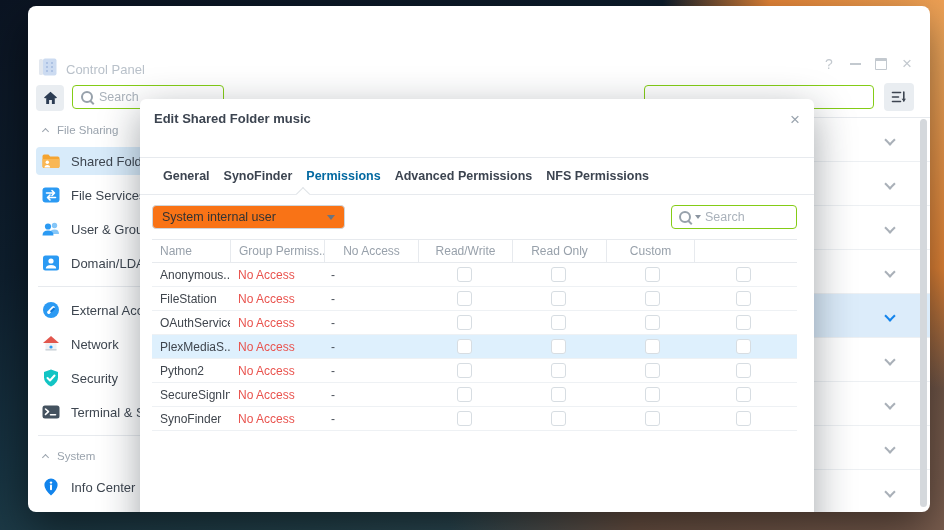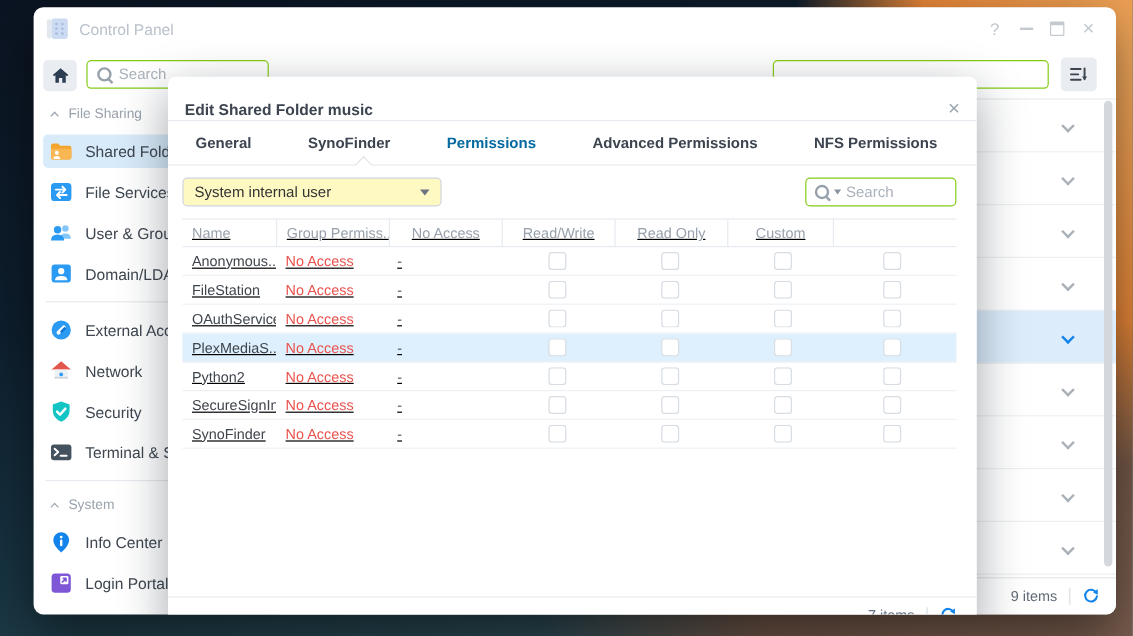--- a/index.html
+++ b/index.html
@@ -6,21 +6,21 @@
   body{font-family:"Liberation Sans","DejaVu Sans",sans-serif;cursor:default;-webkit-font-smoothing:antialiased;}
   .stage{position:relative;width:944px;height:530px;overflow:hidden;
     background:
       radial-gradient(ellipse 420px 480px at 101% 10%, #f2aa5e 0%, #e68638 45%, rgba(230,134,56,0) 70%),
       radial-gradient(ellipse 720px 520px at 104% 96%, #7d6051 0%, #6b5244 48%, rgba(107,82,68,0) 74%),
       linear-gradient(163deg, #0b1422 0%, #0e1f2e 34%, #173341 58%, #24434d 76%, #37505a 92%, #45575c 100%);
   }
   
   .win{position:absolute;left:28px;top:6px;width:902px;height:506px;background:#fff;border-radius:8px;
        box-shadow:0 16px 44px rgba(0,0,0,.5);overflow:hidden;}
-  .titlebar{height:36px;display:flex;align-items:center;padding:0 10px;}
+  .titlebar{height:36px;display:flex;align-items:flex-end;padding:0 10px;margin-top:35px;}
   .win-title{color:#b9c1ca;font-size:13px;margin-left:8px;}
   .win-controls{margin-left:auto;display:flex;align-items:center;}
   .wc{width:26px;height:26px;display:flex;align-items:center;justify-content:center;color:#c3c9cf;font-size:14px;}
   .wc-min-glyph{width:11px;height:2px;background:#c3c9cf;}
   .wc-max-glyph{width:10px;height:8px;border:1.5px solid #c3c9cf;border-top-width:3px;border-radius:1px;}
   .wc-close{font-size:17px;}
   .win-body{position:relative;display:flex;height:470px;}
   
   .sidebar{width:206px;flex:none;box-sizing:border-box;padding:4px 10px 0 8px;}
   .sb-toolbar{display:flex;gap:8px;margin:4px 0 8px;}
@@ -46,34 +46,34 @@
   .main-list{border-top:1px solid #e7eaee;height:400px;overflow:hidden;}
   .mrow{height:44px;border-bottom:1px solid #edf0f3;display:flex;align-items:center;justify-content:flex-end;padding-right:36px;box-sizing:border-box;}
   .mrow.sel{background:#dcecfa;}
   .mrow.sel .chev{border-color:#1284ec;}
   .main-scrollbar{position:absolute;right:3px;top:42px;width:7px;height:388px;background:#d4d8dc;border-radius:4px;}
   .main-status{position:absolute;bottom:0;left:0;right:0;height:30px;border-top:1px solid #e4e8eb;display:flex;align-items:center;justify-content:flex-end;gap:10px;padding:0 14px;font-size:12px;color:#5f6a75;background:#fff;}
   .vdiv{width:1px;height:14px;background:#d9dee3;}
   
   .dialog{position:absolute;left:112px;top:22px;width:674px;height:464px;background:#fff;border-radius:6px;
           box-shadow:0 12px 40px rgba(20,30,40,.4);display:flex;flex-direction:column;box-sizing:border-box;z-index:5;}
-  .dlg-header{height:34px;flex:none;border-bottom:1px solid #e7eaee;display:flex;align-items:flex-end;padding:1px 14px;}
+  .dlg-header{height:34px;flex:none;border-bottom:1px solid #e7eaee;display:flex;align-items:flex-start;padding:12px 14px;}
   .dlg-title{font-size:13px;font-weight:bold;color:#3c4450;}
   .dlg-close{margin-left:auto;color:#9aa4ae;font-size:17px;line-height:1;}
-  .dlg-tabs{position:relative;height:36px;flex:none;display:flex;align-items:center;padding-left:16px;border-bottom:1px solid #e7eaee;gap:33px;}
+  .dlg-tabs{position:relative;height:36px;flex:none;display:flex;align-items:center;padding-left:16px;border-bottom:1px solid #e7eaee;}
   .dlg-tab{padding:0 7px;font-size:12.5px;font-weight:bold;color:#3c4450;}
   .dlg-tab.active{color:#0369a1;}
   .notch{position:absolute;left:158px;bottom:-5px;width:9px;height:9px;background:#fff;border-left:1px solid #dfe3e7;border-top:1px solid #dfe3e7;transform:rotate(45deg);}
   .dlg-controls{height:44px;flex:none;display:flex;align-items:center;justify-content:space-between;padding:0 17px 0 12px;}
-  .dlg-select{width:216px;height:24px;border:1px solid #cfd6dc;border-radius:4px;display:flex;align-items:center;padding:0 9px;font-size:12.5px;color:#333;box-sizing:border-box;background:#fef9c3;}
+  .dlg-select{width:193px;height:24px;border:1px solid #cfd6dc;border-radius:4px;display:flex;align-items:center;padding:0 9px;font-size:12.5px;color:#333;box-sizing:border-box;background:#f97316;}
   .caret{width:0;height:0;border-left:4px solid transparent;border-right:4px solid transparent;border-top:5px solid #6b7480;margin-left:auto;}
   .caret-sm{border-left-width:3px;border-right-width:3px;border-top-width:4px;border-top-color:#8a94a0;margin:0;}
   .dlg-search{width:126px;gap:4px;padding:0 7px;}
   
-  .dlg-table{flex:none;margin:0 17px 0 12px;text-decoration:underline;}
+  .dlg-table{flex:none;margin:0 17px 0 12px;}
   .thead{display:flex;height:22px;border-top:1px solid #e7eaee;border-bottom:1px solid #e7eaee;align-items:center;font-size:12px;color:#98a1ab;}
   .th{box-sizing:border-box;padding:0 8px;height:100%;display:flex;align-items:center;white-space:nowrap;overflow:hidden;}
   .th + .th{border-left:1px solid #e7eaee;}
   .th.ctr{justify-content:center;}
   .w-name{width:78px;}.w-prev{width:93px;}.w-group{width:94px;}.w-chk{width:94px;}.w-cust{width:88px;}.w-fill{flex:1;}
   .trow{display:flex;height:23px;align-items:center;border-bottom:1px solid #eef1f4;font-size:12px;}
   .trow.sel{background:#def0fd;}
   .td{box-sizing:border-box;padding:0 8px;white-space:nowrap;overflow:hidden;}
   .td.ctr{text-align:center;padding:0;}
   .cell-name{color:#3f454d;}

